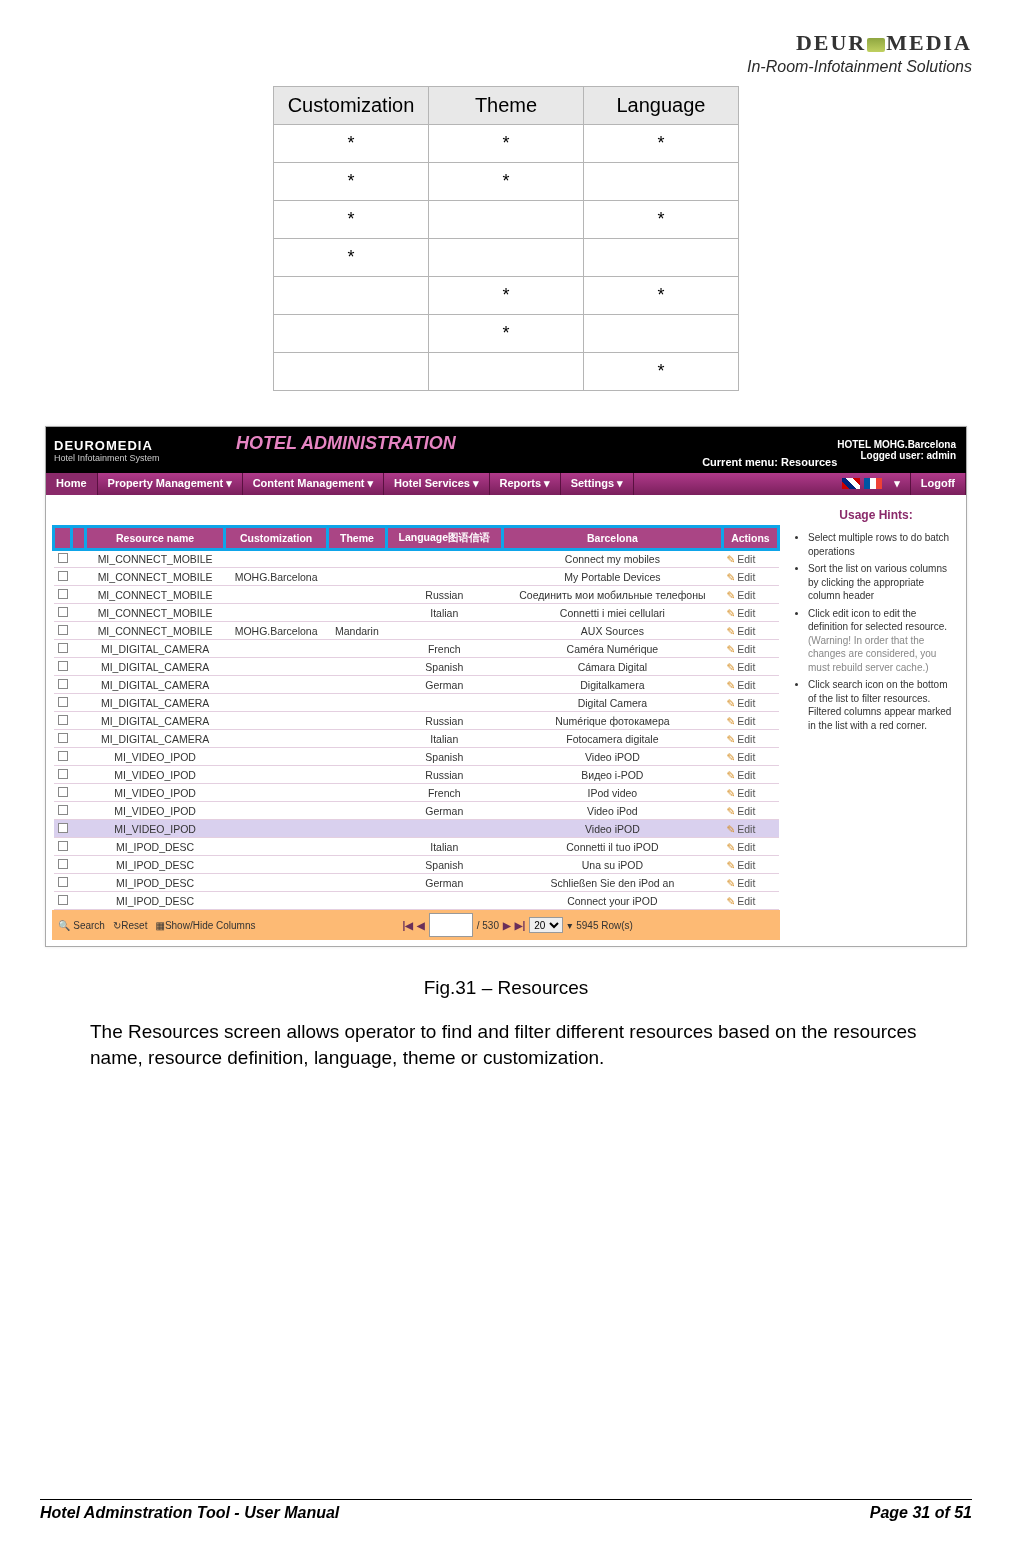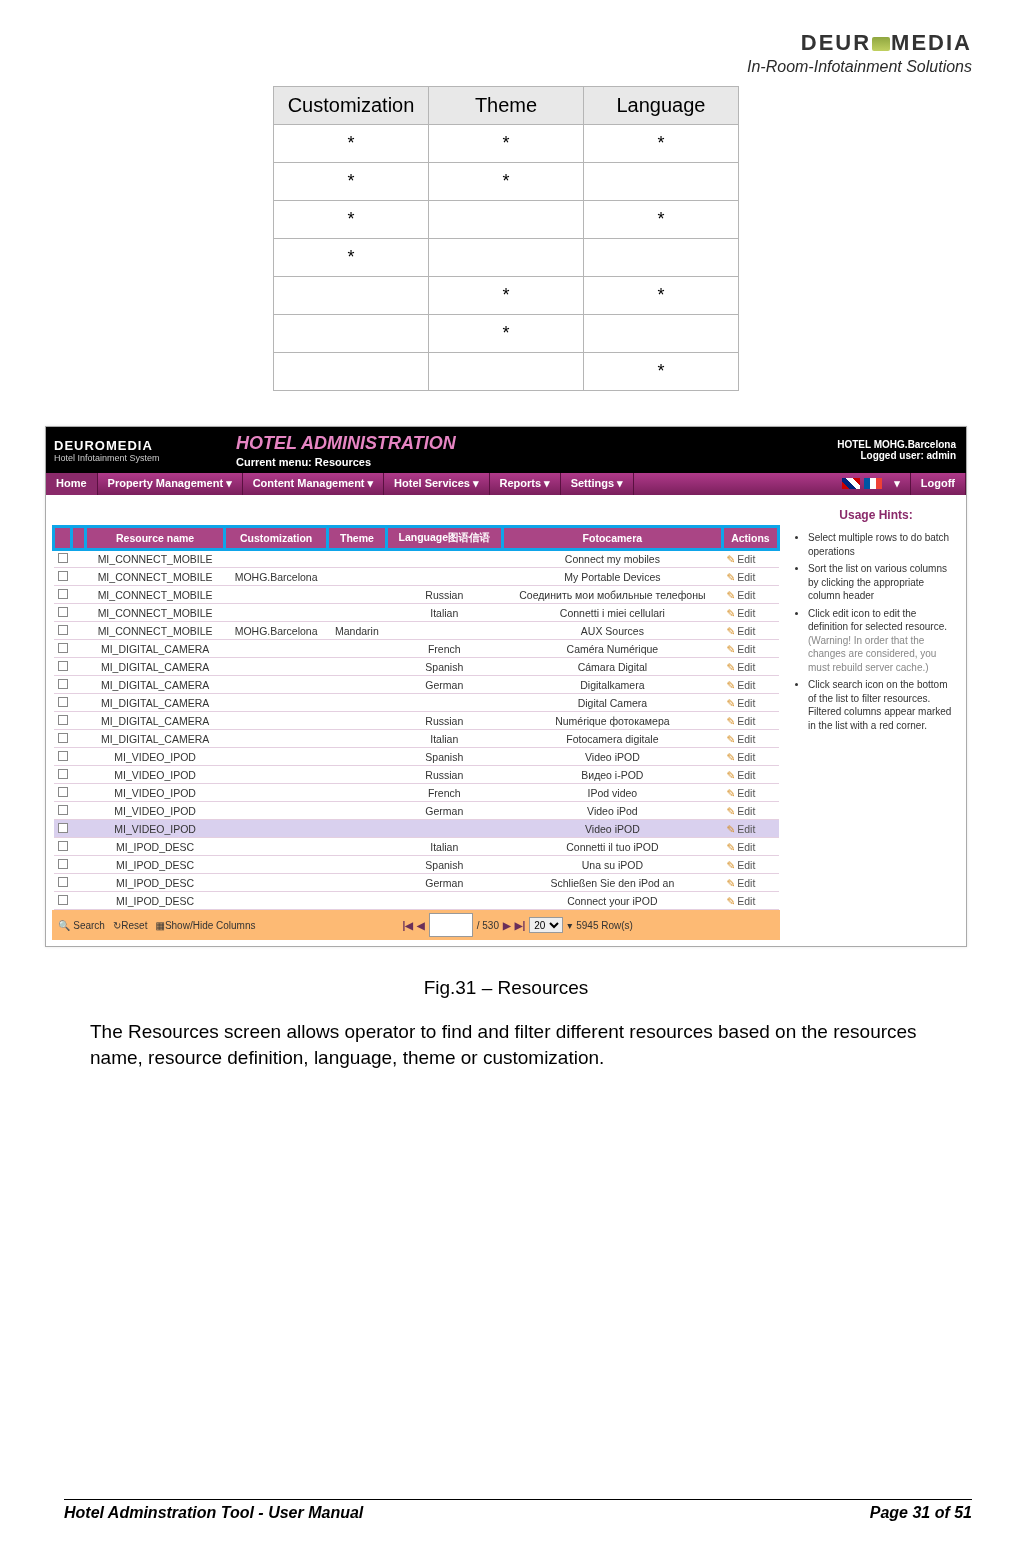--- a/index.html
+++ b/index.html
@@ -2,39 +2,39 @@
 <html><head>
 <meta charset="utf-8">
 <style>
   * { box-sizing: border-box; margin: 0; padding: 0; }
   body { font-family: Arial, Helvetica, sans-serif; background: #fff; color: #000; width: 1012px; margin: 0 auto; }
   .page { padding: 30px 40px 20px 40px; position: relative; min-height: 1542px; }
 
   
   .logo-area { text-align: right; }
   .logo { display: inline-block; text-align: right; }
-  .logo-text { font-size: 22px; font-weight: 300; letter-spacing: 2px; color: #333; font-style: italic; }
+  .logo-text { font-size: 22px; font-weight: 300; letter-spacing: 2px; color: #333; font-style: italic; font-family: Liberation Serif, serif; }
   .logo-text b { font-weight: 700; font-style: normal; }
   .logo-square { display: inline-block; width: 18px; height: 14px; background: linear-gradient(#8fa640,#c0d060); vertical-align: middle; margin: 0 1px; border-radius: 2px; }
   .logo-sub { font-style: italic; font-size: 16px; color: #2a2a2a; margin-top: 2px; }
 
   
   .star-table { border-collapse: collapse; margin: 10px auto 35px auto; }
   .star-table th, .star-table td { border: 1px solid #b5b5b5; width: 155px; height: 38px; text-align: center; font-size: 18px; }
   .star-table th { background: #e8e8e8; font-weight: normal; font-size: 20px; }
 
   
   .screenshot { border: 1px solid #aaa; margin: 0 5px; font-size: 11px; color: #333; background: #fff; box-shadow: 0 0 3px rgba(0,0,0,.1); }
   .ss-top { display: flex; align-items: center; background: #000; color: #fff; height: 46px; }
   .ss-logo-box { width: 190px; padding: 4px 8px; }
   .ss-logo { font-size: 13px; font-weight: bold; letter-spacing: 1px; }
   .ss-logo-sub { font-size: 9px; color: #ccc; }
   .ss-title { flex: 1; }
   .ss-title-main { color: #e685c3; font-size: 18px; font-weight: bold; font-style: italic; }
-  .ss-title-sub { color: #fff; font-weight: bold; font-size: 11px; margin-top: 2px; }
+  .ss-title-sub { color: #fff; font-weight: bold; font-size: 11px; margin-top: 2px; text-align: right; }
   .ss-userbox { text-align: right; padding-right: 10px; font-size: 10px; font-weight: bold; }
   .ss-nav { display: flex; background: linear-gradient(#b03a8a,#7a1f5c); color: #fff; font-size: 11px; font-weight: bold; height: 22px; }
   .ss-nav .nav-item { padding: 4px 10px; border-right: 1px solid #5a1040; cursor: pointer; }
   .ss-nav .nav-item.home { background: #8a2a6a; }
   .ss-nav .flags { margin-left: auto; display: flex; }
   .ss-nav .flag { width: 18px; height: 11px; margin: 5px 2px 0 2px; }
   .flag-uk { background: linear-gradient(45deg,#c00 25%,#00247d 25% 50%,#fff 50% 75%,#c00 75%); }
   .flag-fr { background: linear-gradient(90deg,#0055a4 33%,#fff 33% 66%,#ef4135 66%); }
   .ss-body { display: flex; }
   .ss-main { flex: 1; padding: 30px 6px 6px 6px; }
@@ -57,21 +57,21 @@
   .pager { background: #fdba74; padding: 3px 6px; font-size: 10px; display: flex; align-items: center; gap: 6px; }
   .pager .l { display: flex; gap: 8px; align-items: center; }
   .pager .c { margin: 0 auto; display: flex; gap: 4px; align-items: center; }
   .pager input { width: 26px; height: 24px; font-size: 10px; border: 1px solid #999; text-align: right; padding-left: 42px; }
   .pager select { height: 16px; font-size: 10px; border: 1px solid #999; }
   .pg-ico { color: #6a2f5a; font-weight: bold; }
 
   .caption { text-align: center; font-size: 19px; margin: 30px 0 20px 0; }
   .bodytext { font-size: 19px; line-height: 1.35; margin: 0 50px 0 50px; }
 
-  .footer { position: absolute; bottom: 20px; left: 40px; right: 40px; border-top: 1px solid #000; padding-top: 4px; display: flex; justify-content: space-between; font-style: italic; font-weight: bold; font-size: 16px; margin-left: 24px; }
+  .footer { position: absolute; bottom: 20px; left: 40px; right: 40px; border-top: 1px solid #000; padding-top: 4px; display: flex; justify-content: space-between; font-style: italic; font-weight: bold; font-size: 16px; }
 </style>
 </head>
 <body>
 
 <div class="page">
 
   <div class="logo-area">
     <div class="logo">
       <div class="logo-text">
         <b>DEUR</b><span class="logo-square"></span><b>MEDIA</b>
@@ -161,21 +161,21 @@
       <div class="ss-main">
         <table class="rtable">
           <thead>
               <tr id="rt-head">
                 <th style="width: 16px;"></th>
                 <th style="width: 14px;"></th>
                 <th>Resource name</th>
                 <th>Customization</th>
                 <th>Theme</th>
                 <th>Language图语信语</th>
-                <th>Fotocamera</th>
+                <th>Barcelona</th>
                 <th>Actions</th>
               </tr>
             </thead>
           <tbody id="rt-body">
               <tr>
                 <td><span class="chk"></span></td>
                 <td></td>
                 <td class="name">MI_CONNECT_MOBILE</td>
                 <td></td>
                 <td></td>

